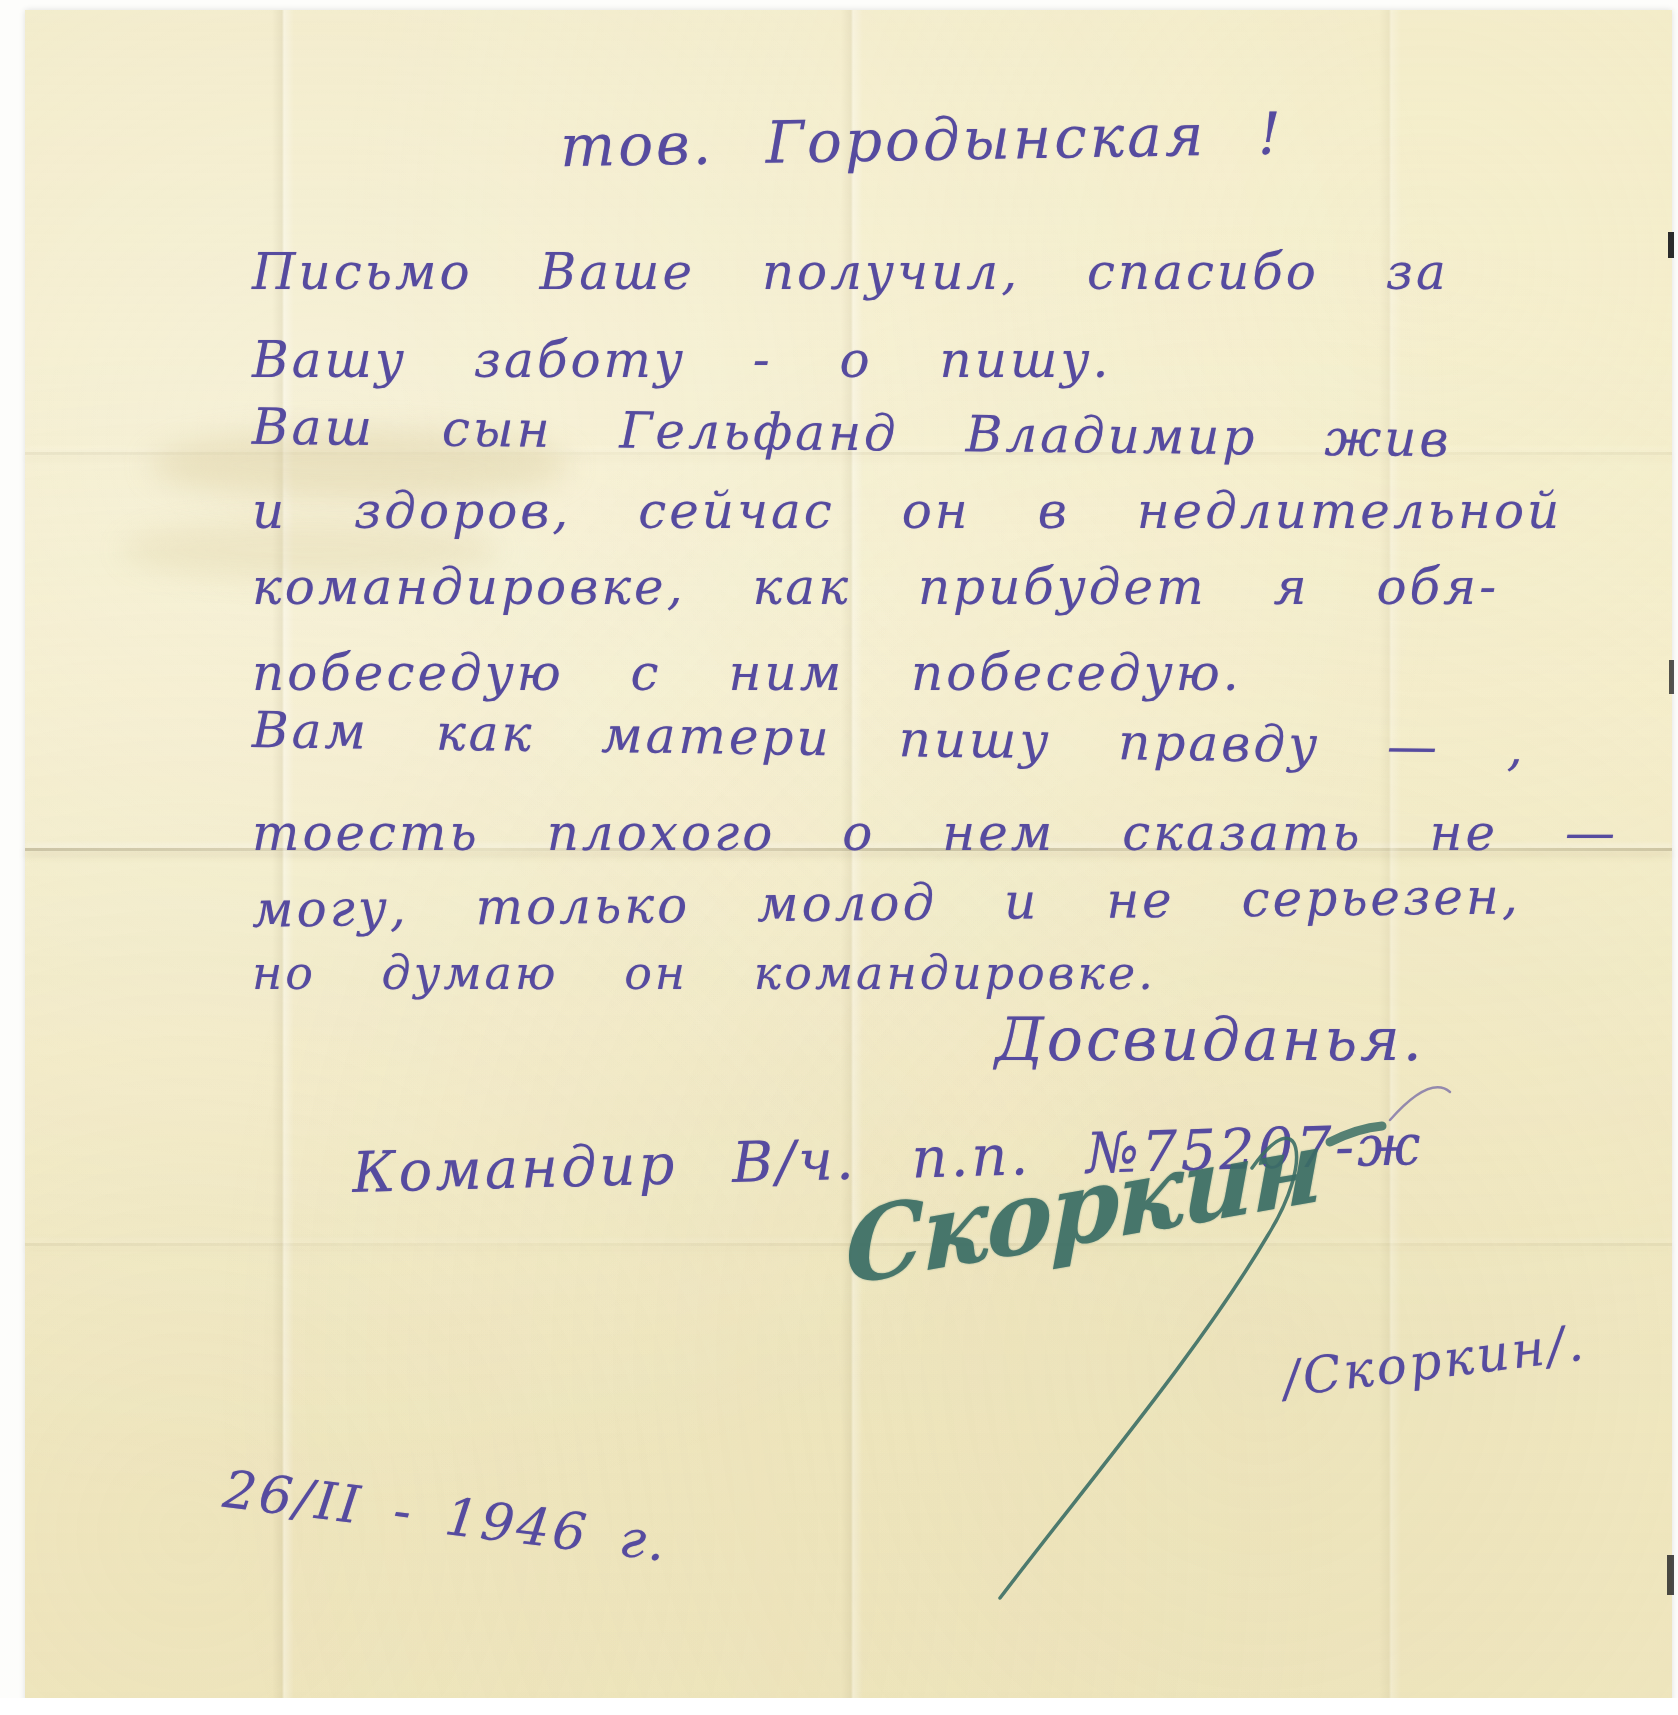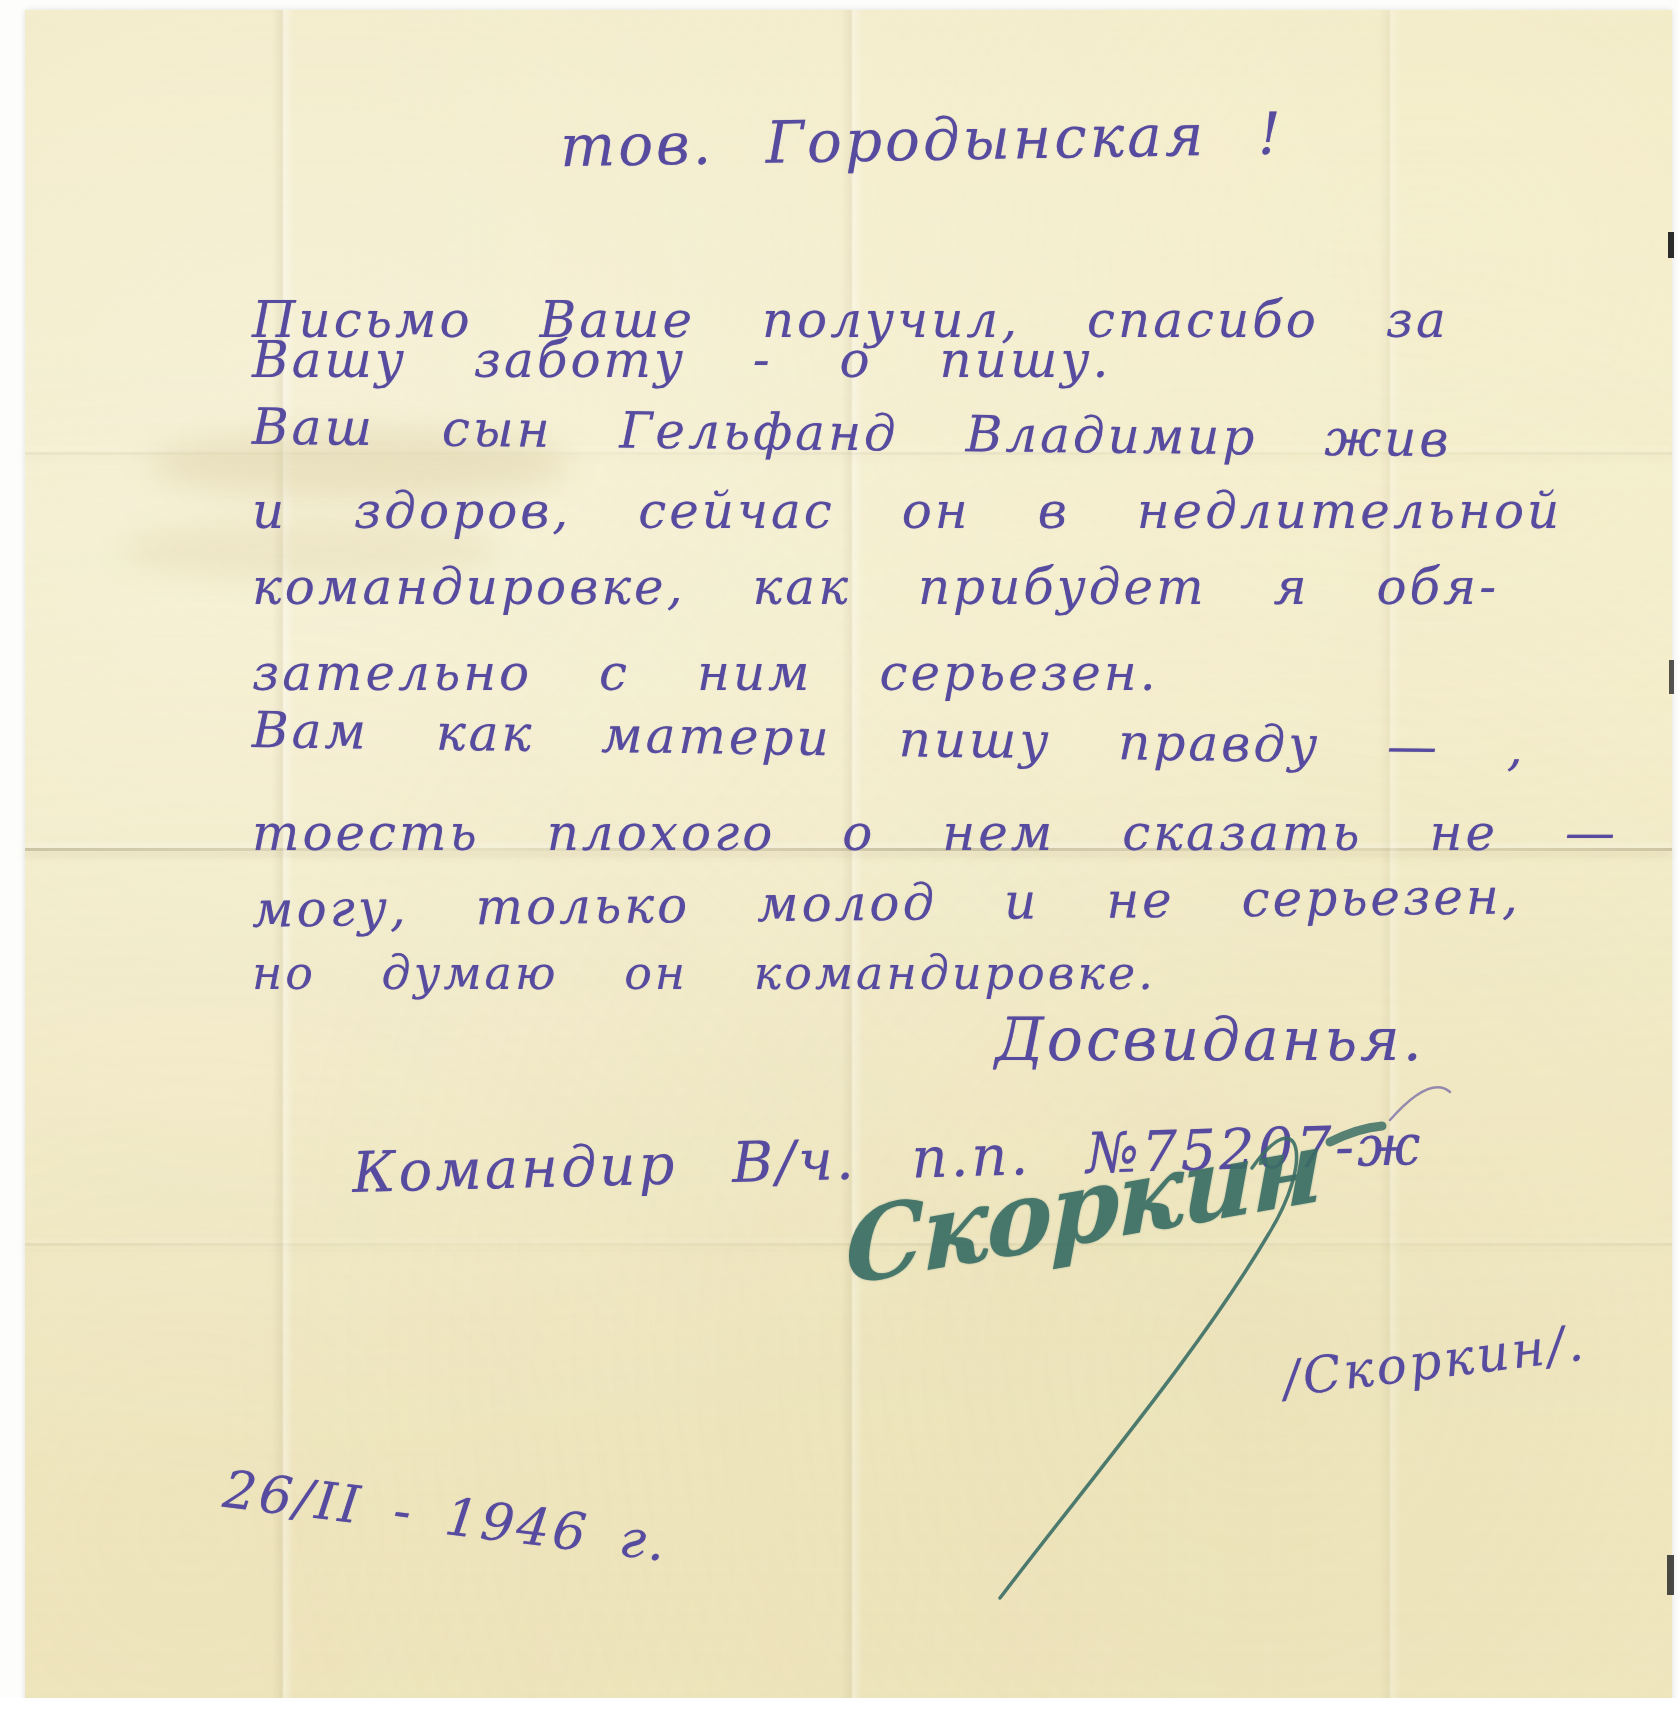--- a/index.html
+++ b/index.html
@@ -55,21 +55,21 @@
     position:absolute;
     font-style:italic;
     color:#564b9f;
     text-shadow:0 0 1px rgba(86,75,159,0.45);
     white-space:nowrap;
     letter-spacing:3px;
     word-spacing:48px;
     font-size:50px;
   }
   .salutation{left:560px;top:106px;width:720px;text-align:center;font-size:58px;word-spacing:30px;transform:rotate(-1deg);}
-  .ln0{left:252px;top:243px;margin-top:48px;}
+  .ln0{left:252px;top:243px;}
   .ln1{left:252px;top:331px;}
   .ln2{left:252px;top:404px;transform:rotate(0.6deg);}
   .ln3{left:252px;top:482px;}
   .ln4{left:252px;top:558px;}
   .ln5{left:252px;top:644px;}
   .ln6{left:252px;top:710px;transform:rotate(0.8deg);}
   .ln7{left:252px;top:804px;}
   .ln8{left:252px;top:874px;transform:rotate(-0.6deg);}
   .ln9{left:252px;top:946px;font-size:46px;}
   .closing{left:995px;top:1004px;font-size:60px;}
@@ -109,21 +109,21 @@
   <div class="speck s2"></div>
   <div class="speck s3"></div>
 
   <div class="hand salutation">тов. Городынская !</div>
 
   <div class="hand ln0">Письмо Ваше получил, спасибо за</div>
   <div class="hand ln1">Вашу заботу - о пишу.</div>
   <div class="hand ln2">Ваш сын Гельфанд Владимир жив</div>
   <div class="hand ln3">и здоров, сейчас он в недлительной</div>
   <div class="hand ln4">командировке, как прибудет я обя-</div>
-  <div class="hand ln5">зательно с ним серьезен.</div>
+  <div class="hand ln5">побеседую с ним побеседую.</div>
   <div class="hand ln6">Вам как матери пишу правду — ,</div>
   <div class="hand ln7">тоесть плохого о нем сказать не —</div>
   <div class="hand ln8">могу, только молод и не серьезен,</div>
   <div class="hand ln9">но думаю он командировке.</div>
 
   <div class="hand closing">Досвиданья.</div>
 
   <div class="hand commander">Командир В/ч. п.п. №75207-ж</div>
 
 

